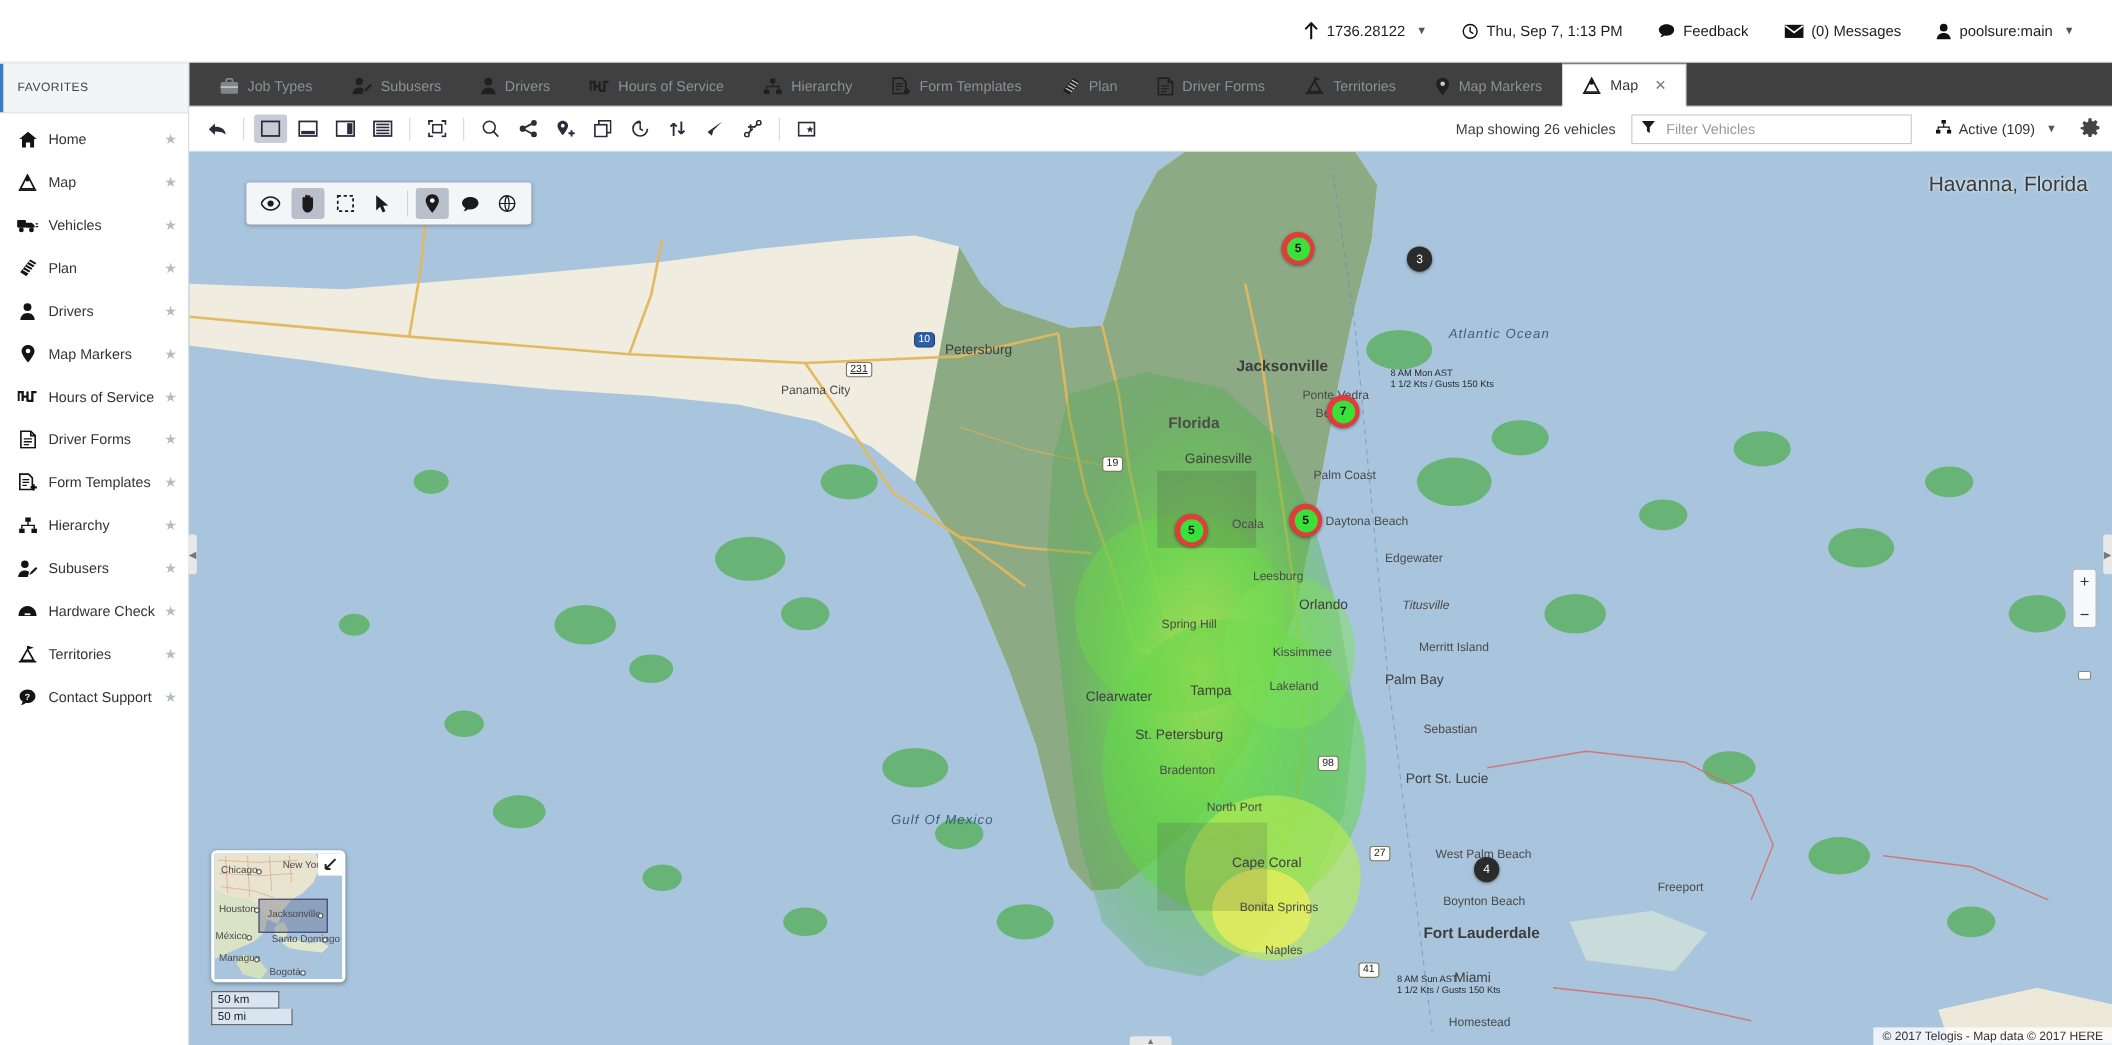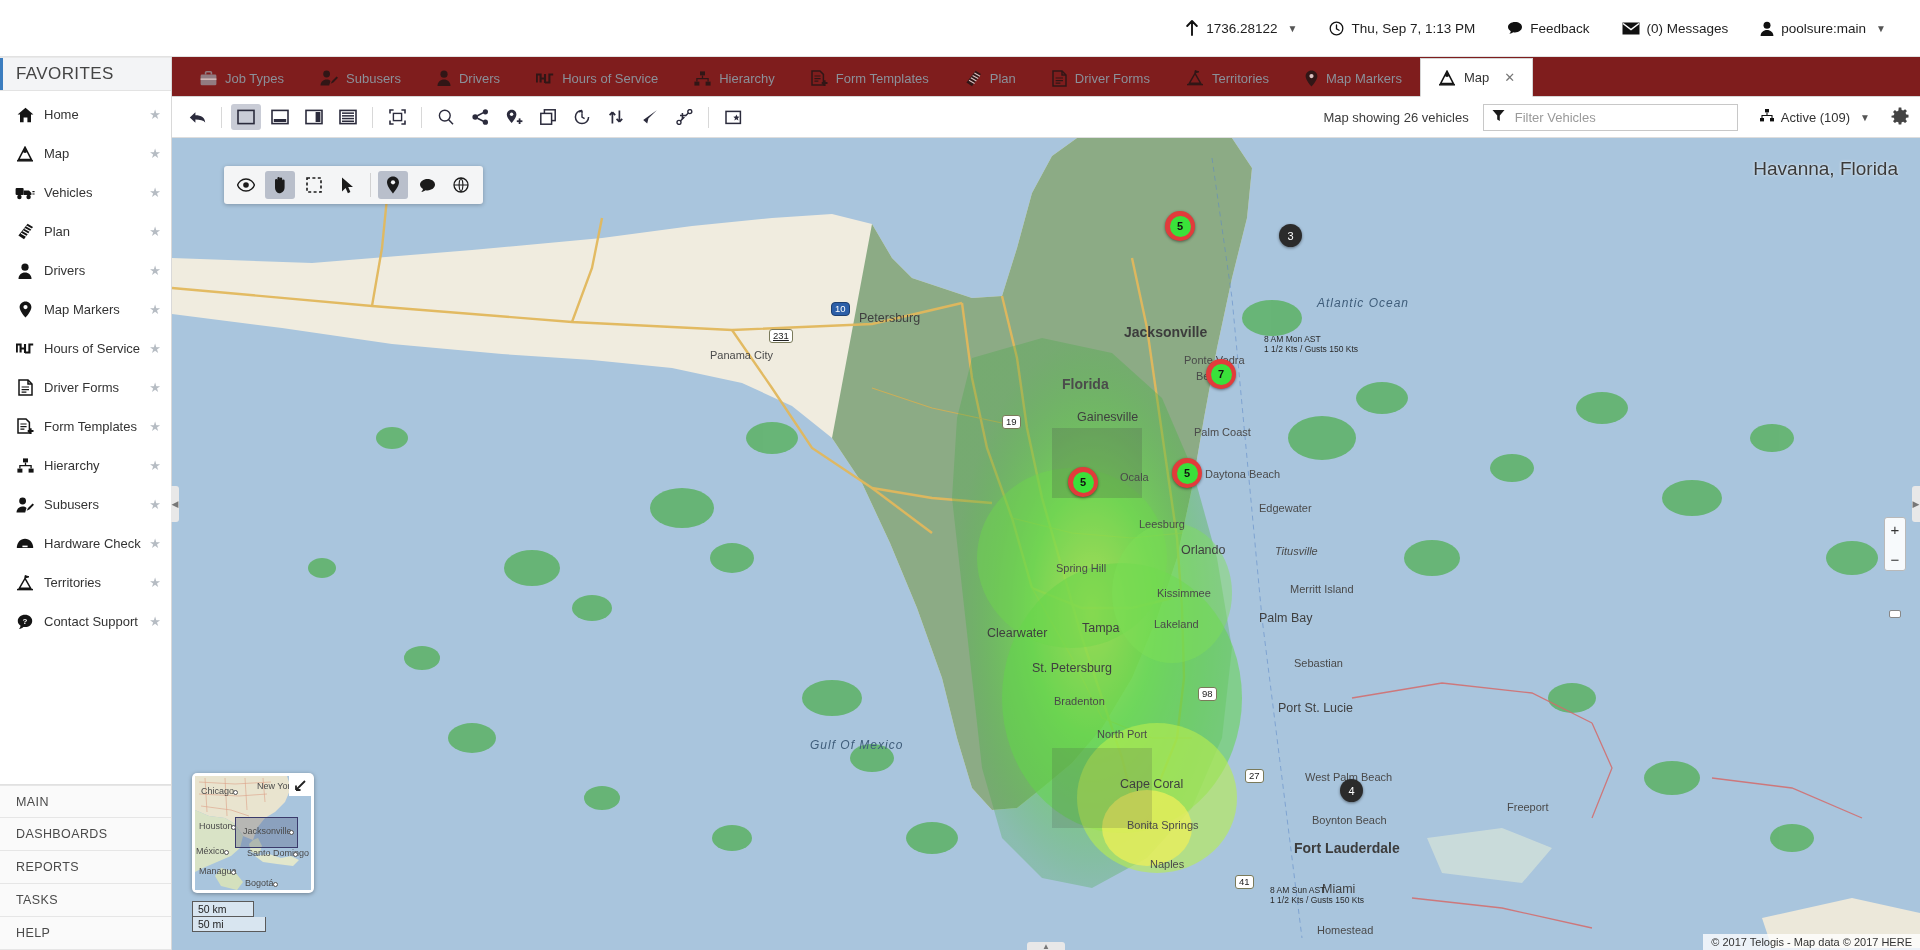--- a/index.html
+++ b/index.html
@@ -27,24 +27,24 @@
   .tr-item { display:flex; align-items:center; gap:7px; padding:0 16px; font-size:13.5px; color:#1e1e1e; cursor:pointer; white-space:nowrap; }
   .tr-item svg { display:block; }
   .caret { font-size:10px; color:#555; margin-left:3px; }
 
   
   .body { flex:1; display:flex; min-height:0; position:relative; }
 
   
   .sidebar { width:172px; background:#fff; border-right:1px solid #d9d9d9;
              display:flex; flex-direction:column; flex:0 0 172px; position:relative; }
-  .fav-head { height:34px; background:#f3f4f6; border-bottom:1px solid #e3e3e3;
+  .fav-head { height:46px; background:#f3f4f6; border-bottom:1px solid #e3e3e3;
               border-top:1px solid #e9e9e9;
               display:flex; align-items:center; padding-left:16px;
-              font-size:17px; color:#444; letter-spacing:.4px; position:relative; }
+              font-size:11px; color:#444; letter-spacing:.4px; position:relative; }
   .fav-head::before { content:""; position:absolute; left:0; top:0; bottom:0; width:3px; background:#3b7dbf; }
   .nav { flex:1; overflow:hidden; padding-top:4px; }
   .nav-item { height:39px; display:flex; align-items:center; padding:0 10px 0 14px; cursor:pointer; }
   .nav-ico { width:22px; display:flex; align-items:center; justify-content:center; color:#1c1c1c; flex:0 0 22px; }
   .nav-label { flex:1; padding-left:8px; font-size:13px; color:#333; }
   .star { color:#b6bcc3; font-size:13px; }
   .sections { border-top:1px solid #e1e1e1; }
   .sec-item { height:33px; display:flex; align-items:center; padding-left:16px;
               font-size:12.5px; color:#4a4a4a; letter-spacing:.4px; border-bottom:1px solid #e6e6e6;
               background:#fafafa; cursor:pointer; }
@@ -52,21 +52,21 @@
 
   
   .side-handle { position:absolute; right:-8px; top:50%; transform:translateY(-50%);
                  width:8px; height:36px; background:#e8e8e8; border-radius:0 3px 3px 0;
                  display:flex; align-items:center; justify-content:center;
                  font-size:9px; color:#777; cursor:pointer; z-index:5; }
 
   
   .main { flex:1; display:flex; flex-direction:column; min-width:0; background:#fff; }
 
-  .tabbar { height:40px; background:#7f1d1d; border-bottom:1px solid #d5d5d5;
+  .tabbar { height:40px; background:#404040; border-bottom:1px solid #d5d5d5;
             display:flex; align-items:stretch; padding-left:10px; flex:0 0 40px; }
   .tab { display:flex; align-items:center; gap:8px; padding:0 17px; font-size:13px; color:#8b9099;
          cursor:pointer; border:1px solid transparent; border-bottom:none; position:relative; top:1px; }
   .tab.active { background:#fff; color:#333; border-color:#d5d5d5; border-bottom:1px solid #fff; }
   .tab-close { margin-left:7px; font-size:13px; color:#777; }
   .tab svg { opacity:.72; }
   .tab.active svg { opacity:1; }
 
   .toolbar { height:41px; border-bottom:1px solid #ddd; background:#fff;
              display:flex; align-items:center; padding:0 10px 0 8px; flex:0 0 41px; }
@@ -376,27 +376,20 @@
           <div class="nav-item">
             <span class="nav-ico">
               <svg width="16" height="16" viewBox="0 0 16 16">
                 <path d="M8 0.8C4 0.8 0.8 3.5 0.8 6.9c0 2 1.1 3.7 2.8 4.8-.2 1.2-.8 2.4-1.6 3.3 1.9-.3 3.4-1.1 4.4-2 .5.1 1.1.1 1.6.1 4 0 7.2-2.7 7.2-6.2S12 0.8 8 0.8z" fill="#141414"></path>
                 <text x="8" y="10" font-size="8" font-family="Liberation Sans, sans-serif" font-weight="bold" fill="#fff" text-anchor="middle">?</text>
               </svg>
             </span>
             <span class="nav-label">Contact Support</span>
             <span class="star">★</span>
           </div>
-        </div>
-      <div class="sections" id="section-list">
-          <div class="sec-item">MAIN</div>
-          <div class="sec-item">DASHBOARDS</div>
-          <div class="sec-item">REPORTS</div>
-          <div class="sec-item">TASKS</div>
-          <div class="sec-item">HELP</div>
         </div>
       <div class="side-handle">◀</div>
     </div>
 
     <div class="main">
 
       <div class="tabbar" id="tabbar">
           <div class="tab">
             <span style="display:flex;color:#9aa0a8">
               <svg width="17" height="15" viewBox="0 0 17 15">

